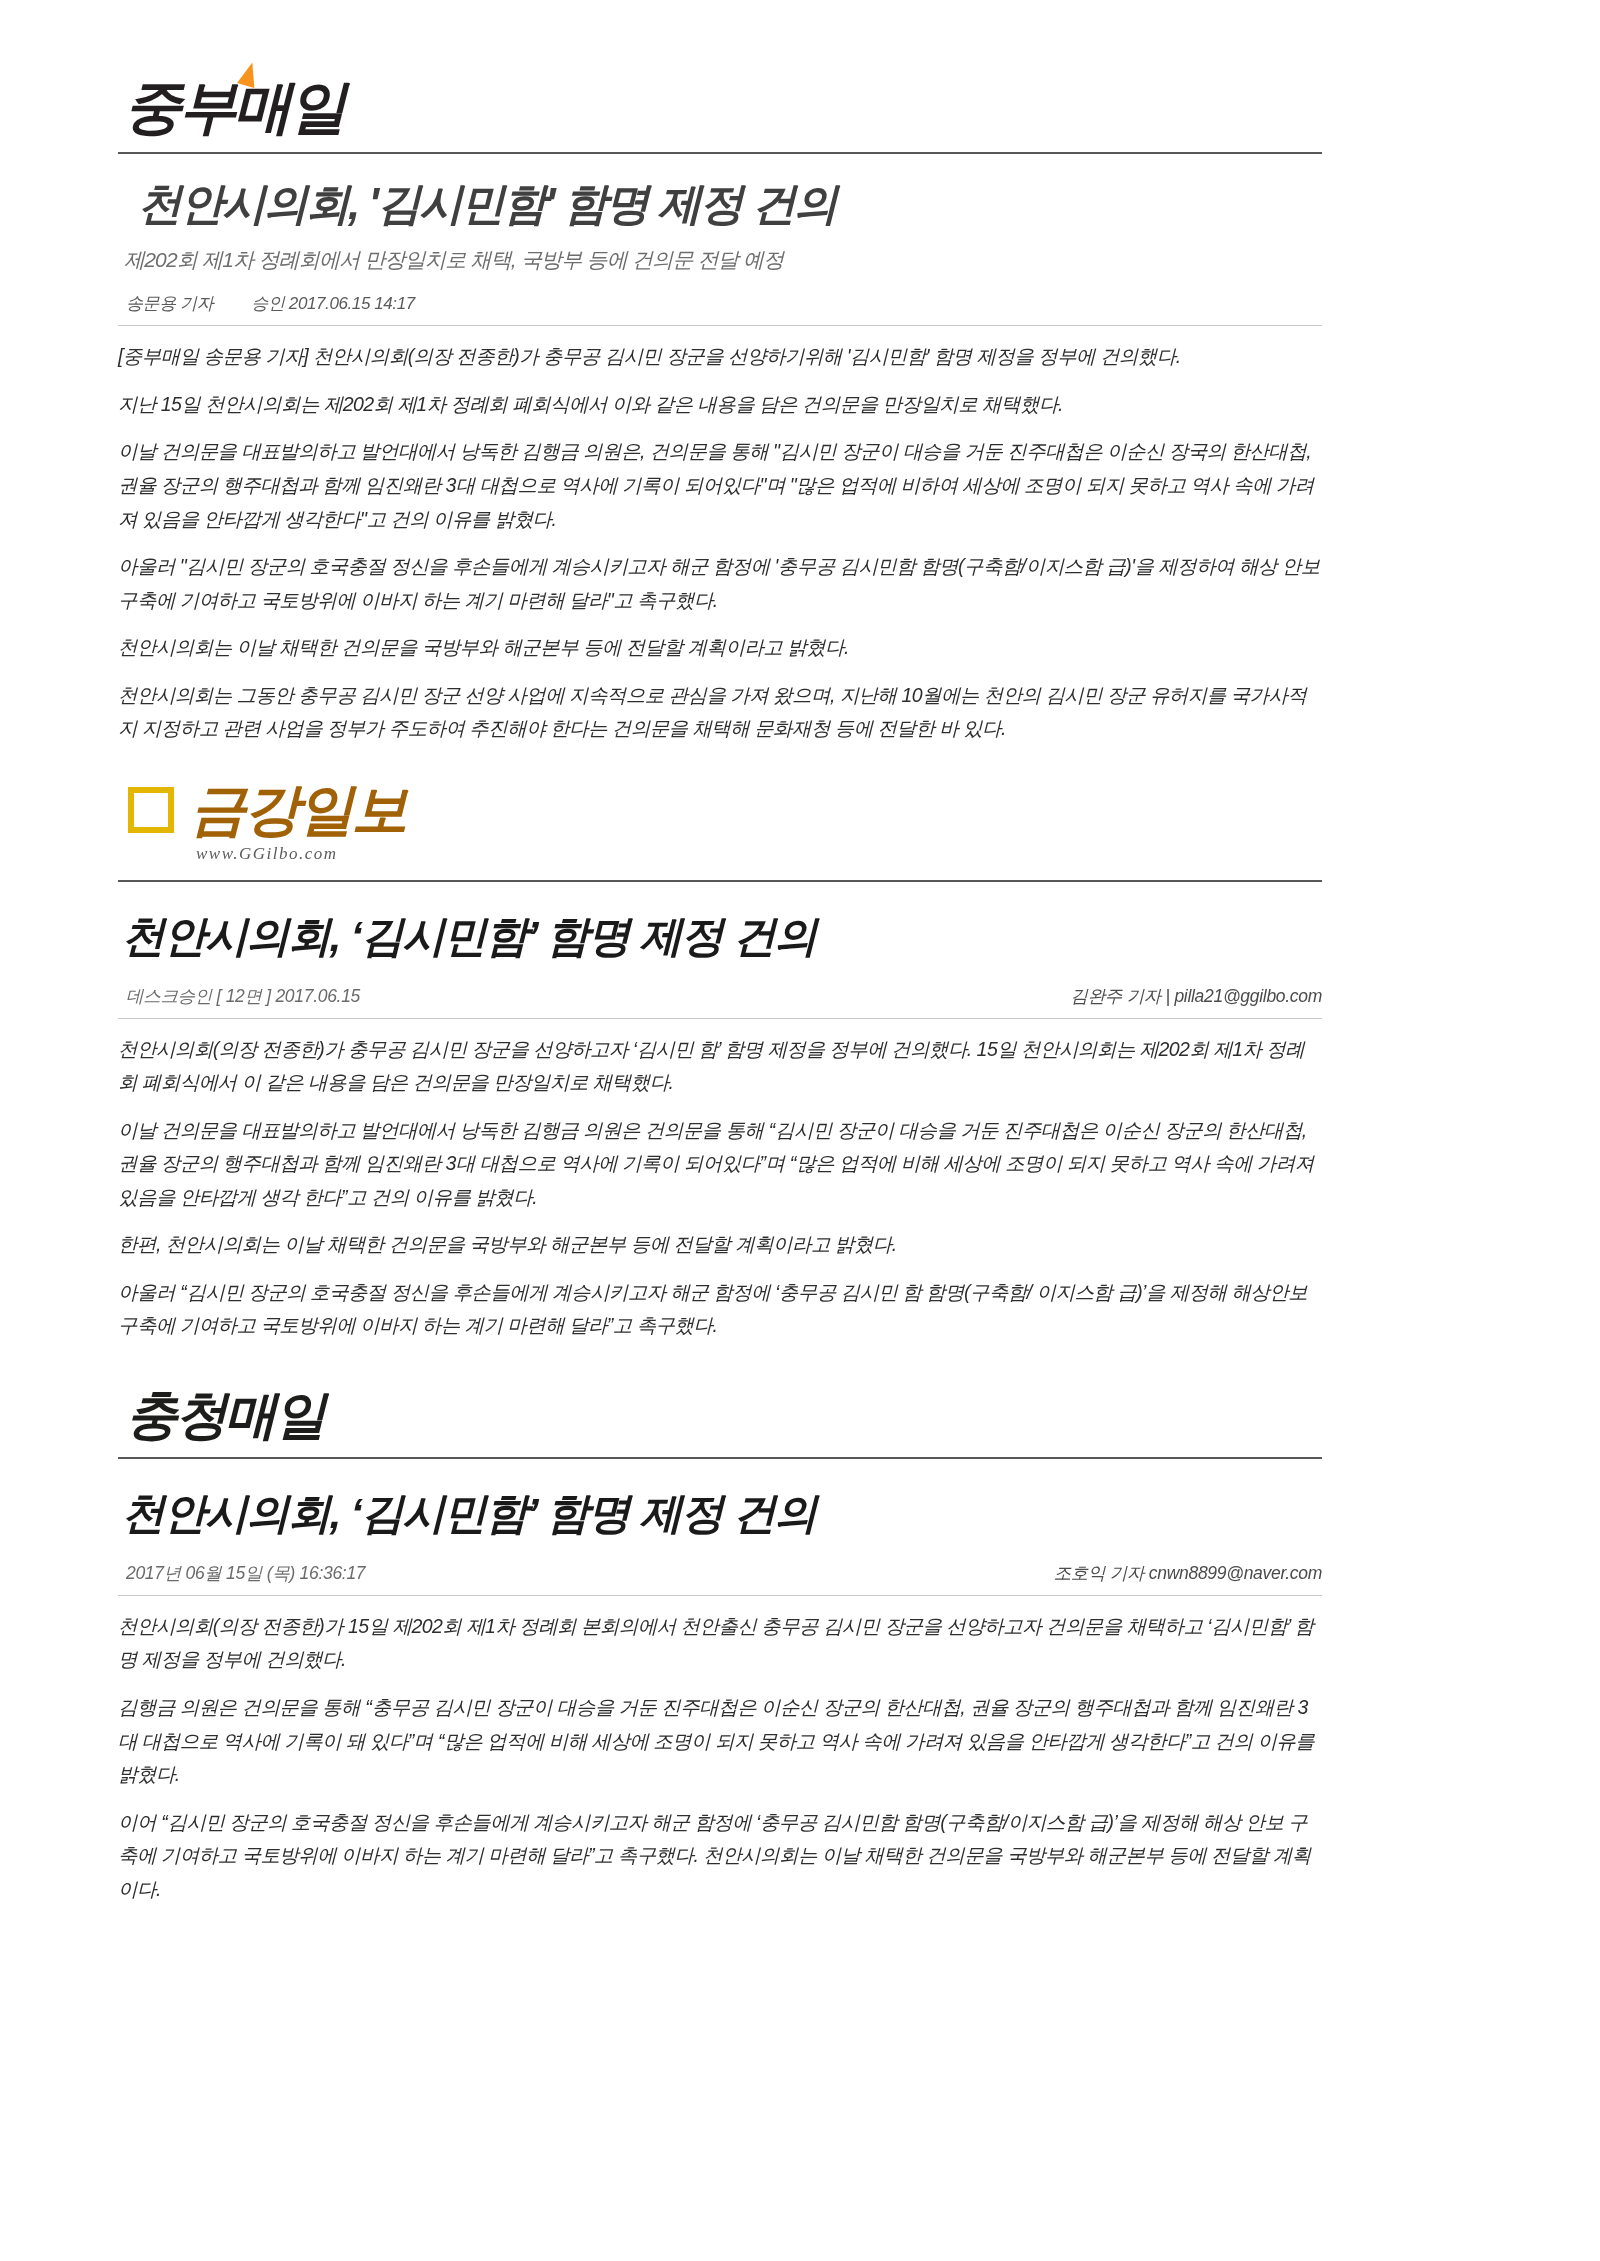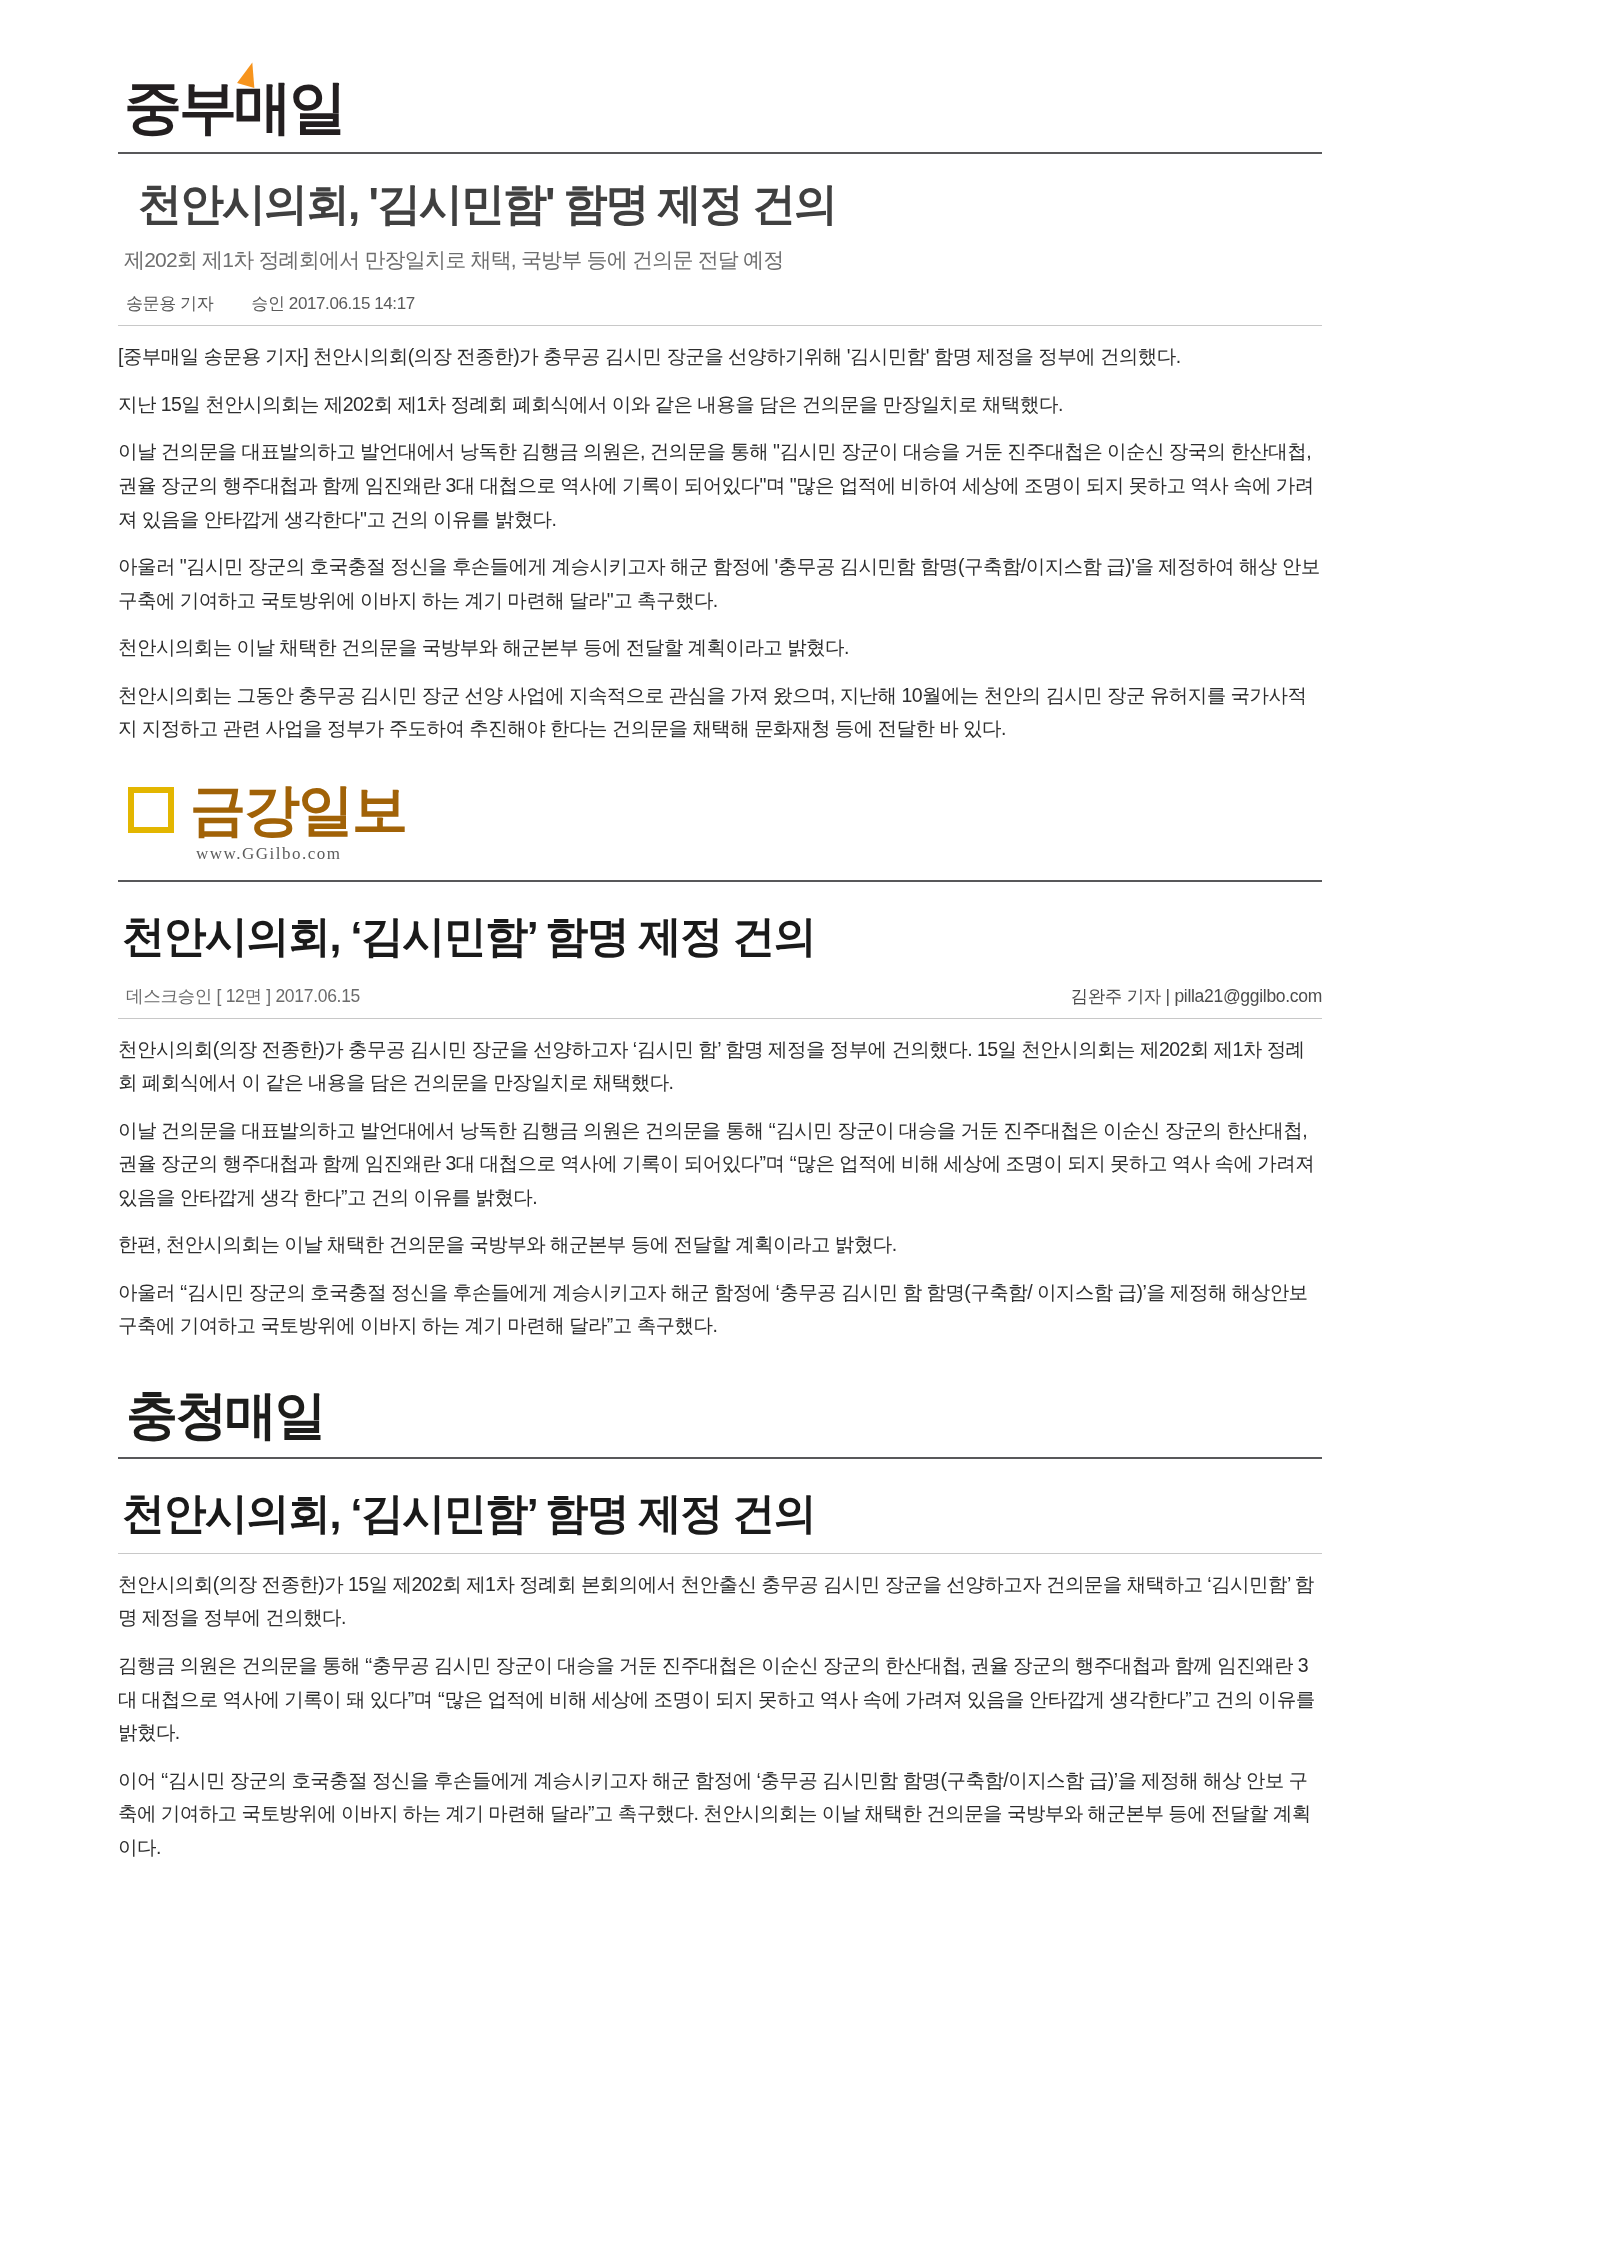--- a/index.html
+++ b/index.html
@@ -12,20 +12,21 @@
     width: 1600px;
     min-height: 2261px;
     font-family: "Liberation Sans", sans-serif;
     color: #2a2a2a;
   }
   .page {
     width: 1440px;
     min-height: 2261px;
     padding: 60px 118px 40px 118px;
     background: #ffffff;
+    font-style: italic;
   }
 
   
   .article { margin-bottom: 26px; }
 
   
   .masthead { margin: 18px 0 0 0; display: flex; align-items: flex-end; }
   .logo1 {
     position: relative;
     font-family: "Liberation Sans", sans-serif;
@@ -218,20 +219,24 @@
   <div class="article">
 
     <div class="logo3">
       <span>충청매일</span>
     </div>
 
     <hr class="rule-heavy">
 
     <h1 class="headline2">천안시의회, ‘김시민함’ 함명 제정 건의</h1>
 
+    <div class="byline-row spread">
+      <span class="small-meta">2017년 06월 15일 (목) 16:36:17</span>
+      <span class="small-meta byline-right meta-email">조호익 기자  cnwn8899@naver.com</span>
+    </div>
 
     <hr class="rule-light">
 
     <div class="body-text">
       <p>천안시의회(의장 전종한)가 15일 제202회 제1차 정례회 본회의에서 천안출신 충무공 김시민 장군을 선양하고자 건의문을 채택하고 ‘김시민함’ 함명 제정을 정부에 건의했다.</p>
       <p>김행금 의원은 건의문을 통해 ‘‘충무공 김시민 장군이 대승을 거둔 진주대첩은 이순신 장군의 한산대첩, 권율 장군의 행주대첩과 함께 임진왜란 3대 대첩으로 역사에 기록이 돼 있다”며 ‘‘많은 업적에 비해 세상에 조명이 되지 못하고 역사 속에 가려져 있음을 안타깝게 생각한다”고 건의 이유를 밝혔다.</p>
       <p>이어 ‘‘김시민 장군의 호국충절 정신을 후손들에게 계승시키고자 해군 함정에 ‘충무공 김시민함 함명(구축함/이지스함 급)’을 제정해 해상 안보 구축에 기여하고 국토방위에 이바지 하는 계기 마련해 달라”고 촉구했다. 천안시의회는 이날 채택한 건의문을 국방부와 해군본부 등에 전달할 계획이다.</p>
     </div>
   </div>
 

